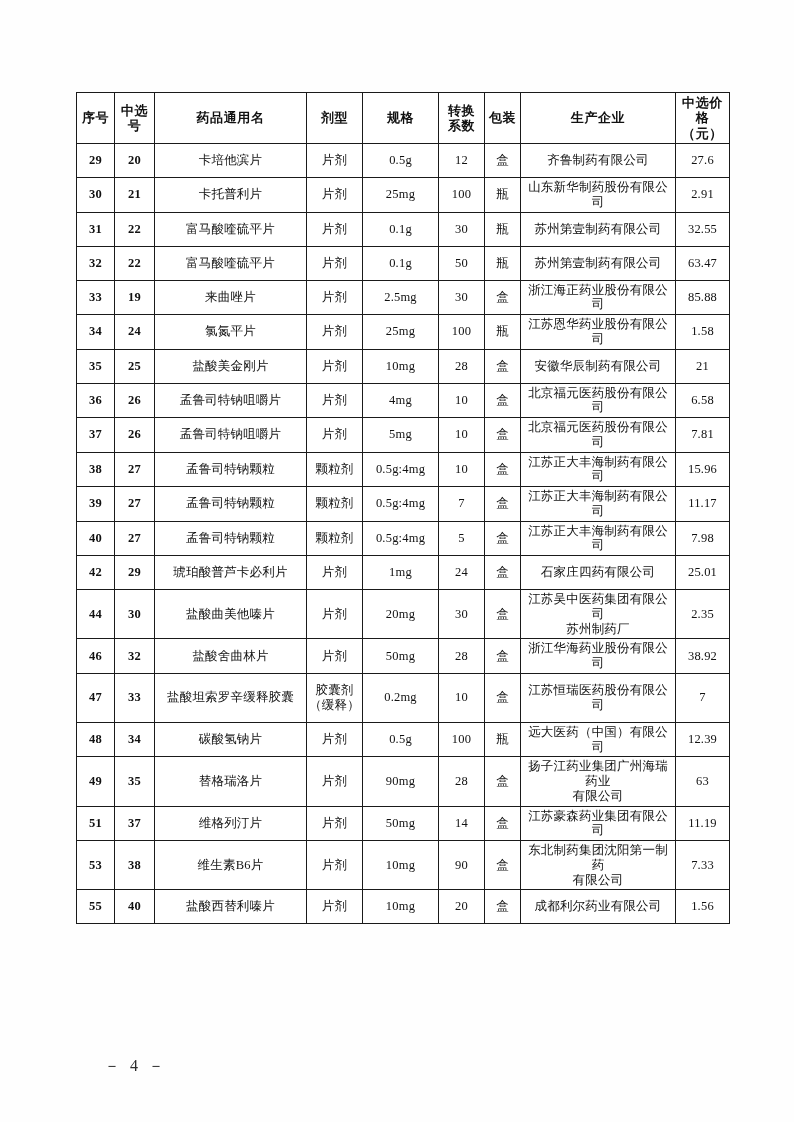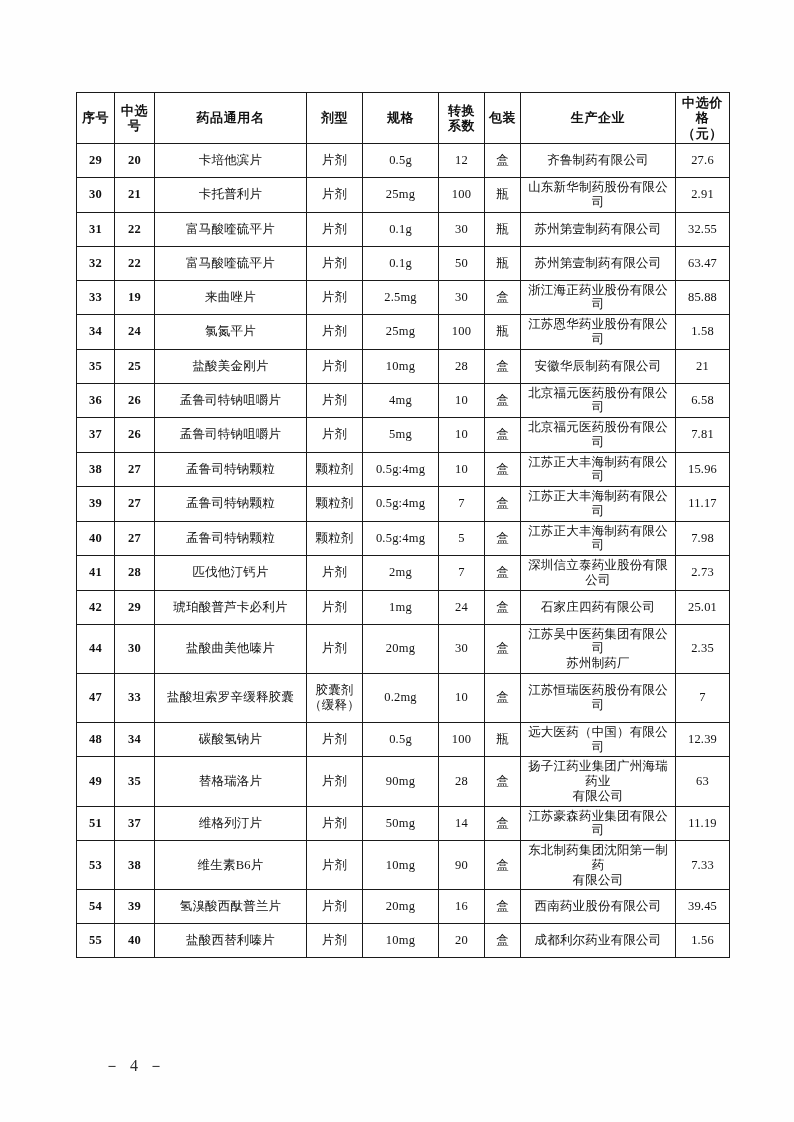--- a/index.html
+++ b/index.html
@@ -249,31 +249,20 @@
             <td class="cell-win multiline">27</td>
             <td class="cell-name multiline">孟鲁司特钠颗粒</td>
             <td class="cell-form multiline">颗粒剂</td>
             <td class="cell-spec multiline">0.5g:4mg</td>
             <td class="cell-conv multiline">5</td>
             <td class="cell-pack multiline">盒</td>
             <td class="cell-maker multiline">江苏正大丰海制药有限公司</td>
             <td class="cell-price multiline">7.98</td>
           </tr>
           <tr>
-            <td class="cell-seq multiline">41</td>
-            <td class="cell-win multiline">28</td>
-            <td class="cell-name multiline">匹伐他汀钙片</td>
-            <td class="cell-form multiline">片剂</td>
-            <td class="cell-spec multiline">2mg</td>
-            <td class="cell-conv multiline">7</td>
-            <td class="cell-pack multiline">盒</td>
-            <td class="cell-maker multiline">深圳信立泰药业股份有限公司</td>
-            <td class="cell-price multiline">2.73</td>
-          </tr>
-          <tr>
             <td class="cell-seq multiline">42</td>
             <td class="cell-win multiline">29</td>
             <td class="cell-name multiline">琥珀酸普芦卡必利片</td>
             <td class="cell-form multiline">片剂</td>
             <td class="cell-spec multiline">1mg</td>
             <td class="cell-conv multiline">24</td>
             <td class="cell-pack multiline">盒</td>
             <td class="cell-maker multiline">石家庄四药有限公司</td>
             <td class="cell-price multiline">25.01</td>
           </tr>
@@ -283,20 +272,31 @@
             <td class="cell-name multiline tall-2">盐酸曲美他嗪片</td>
             <td class="cell-form multiline tall-2">片剂</td>
             <td class="cell-spec multiline tall-2">20mg</td>
             <td class="cell-conv multiline tall-2">30</td>
             <td class="cell-pack multiline tall-2">盒</td>
             <td class="cell-maker multiline tall-2">江苏吴中医药集团有限公司
 苏州制药厂</td>
             <td class="cell-price multiline tall-2">2.35</td>
           </tr>
           <tr>
+            <td class="cell-seq multiline">46</td>
+            <td class="cell-win multiline">32</td>
+            <td class="cell-name multiline">盐酸舍曲林片</td>
+            <td class="cell-form multiline">片剂</td>
+            <td class="cell-spec multiline">50mg</td>
+            <td class="cell-conv multiline">28</td>
+            <td class="cell-pack multiline">盒</td>
+            <td class="cell-maker multiline">浙江华海药业股份有限公司</td>
+            <td class="cell-price multiline">38.92</td>
+          </tr>
+          <tr>
             <td class="cell-seq multiline tall-2">47</td>
             <td class="cell-win multiline tall-2">33</td>
             <td class="cell-name multiline tall-2">盐酸坦索罗辛缓释胶囊</td>
             <td class="cell-form multiline tall-2">胶囊剂
 （缓释）</td>
             <td class="cell-spec multiline tall-2">0.2mg</td>
             <td class="cell-conv multiline tall-2">10</td>
             <td class="cell-pack multiline tall-2">盒</td>
             <td class="cell-maker multiline tall-2">江苏恒瑞医药股份有限公司</td>
             <td class="cell-price multiline tall-2">7</td>
@@ -341,31 +341,20 @@
             <td class="cell-name multiline tall-2">维生素B6片</td>
             <td class="cell-form multiline tall-2">片剂</td>
             <td class="cell-spec multiline tall-2">10mg</td>
             <td class="cell-conv multiline tall-2">90</td>
             <td class="cell-pack multiline tall-2">盒</td>
             <td class="cell-maker multiline tall-2">东北制药集团沈阳第一制药
 有限公司</td>
             <td class="cell-price multiline tall-2">7.33</td>
           </tr>
           <tr>
-            <td class="cell-seq multiline">54</td>
-            <td class="cell-win multiline">39</td>
-            <td class="cell-name multiline">氢溴酸西酞普兰片</td>
-            <td class="cell-form multiline">片剂</td>
-            <td class="cell-spec multiline">20mg</td>
-            <td class="cell-conv multiline">16</td>
-            <td class="cell-pack multiline">盒</td>
-            <td class="cell-maker multiline">西南药业股份有限公司</td>
-            <td class="cell-price multiline">39.45</td>
-          </tr>
-          <tr>
             <td class="cell-seq multiline">55</td>
             <td class="cell-win multiline">40</td>
             <td class="cell-name multiline">盐酸西替利嗪片</td>
             <td class="cell-form multiline">片剂</td>
             <td class="cell-spec multiline">10mg</td>
             <td class="cell-conv multiline">20</td>
             <td class="cell-pack multiline">盒</td>
             <td class="cell-maker multiline">成都利尔药业有限公司</td>
             <td class="cell-price multiline">1.56</td>
           </tr>

